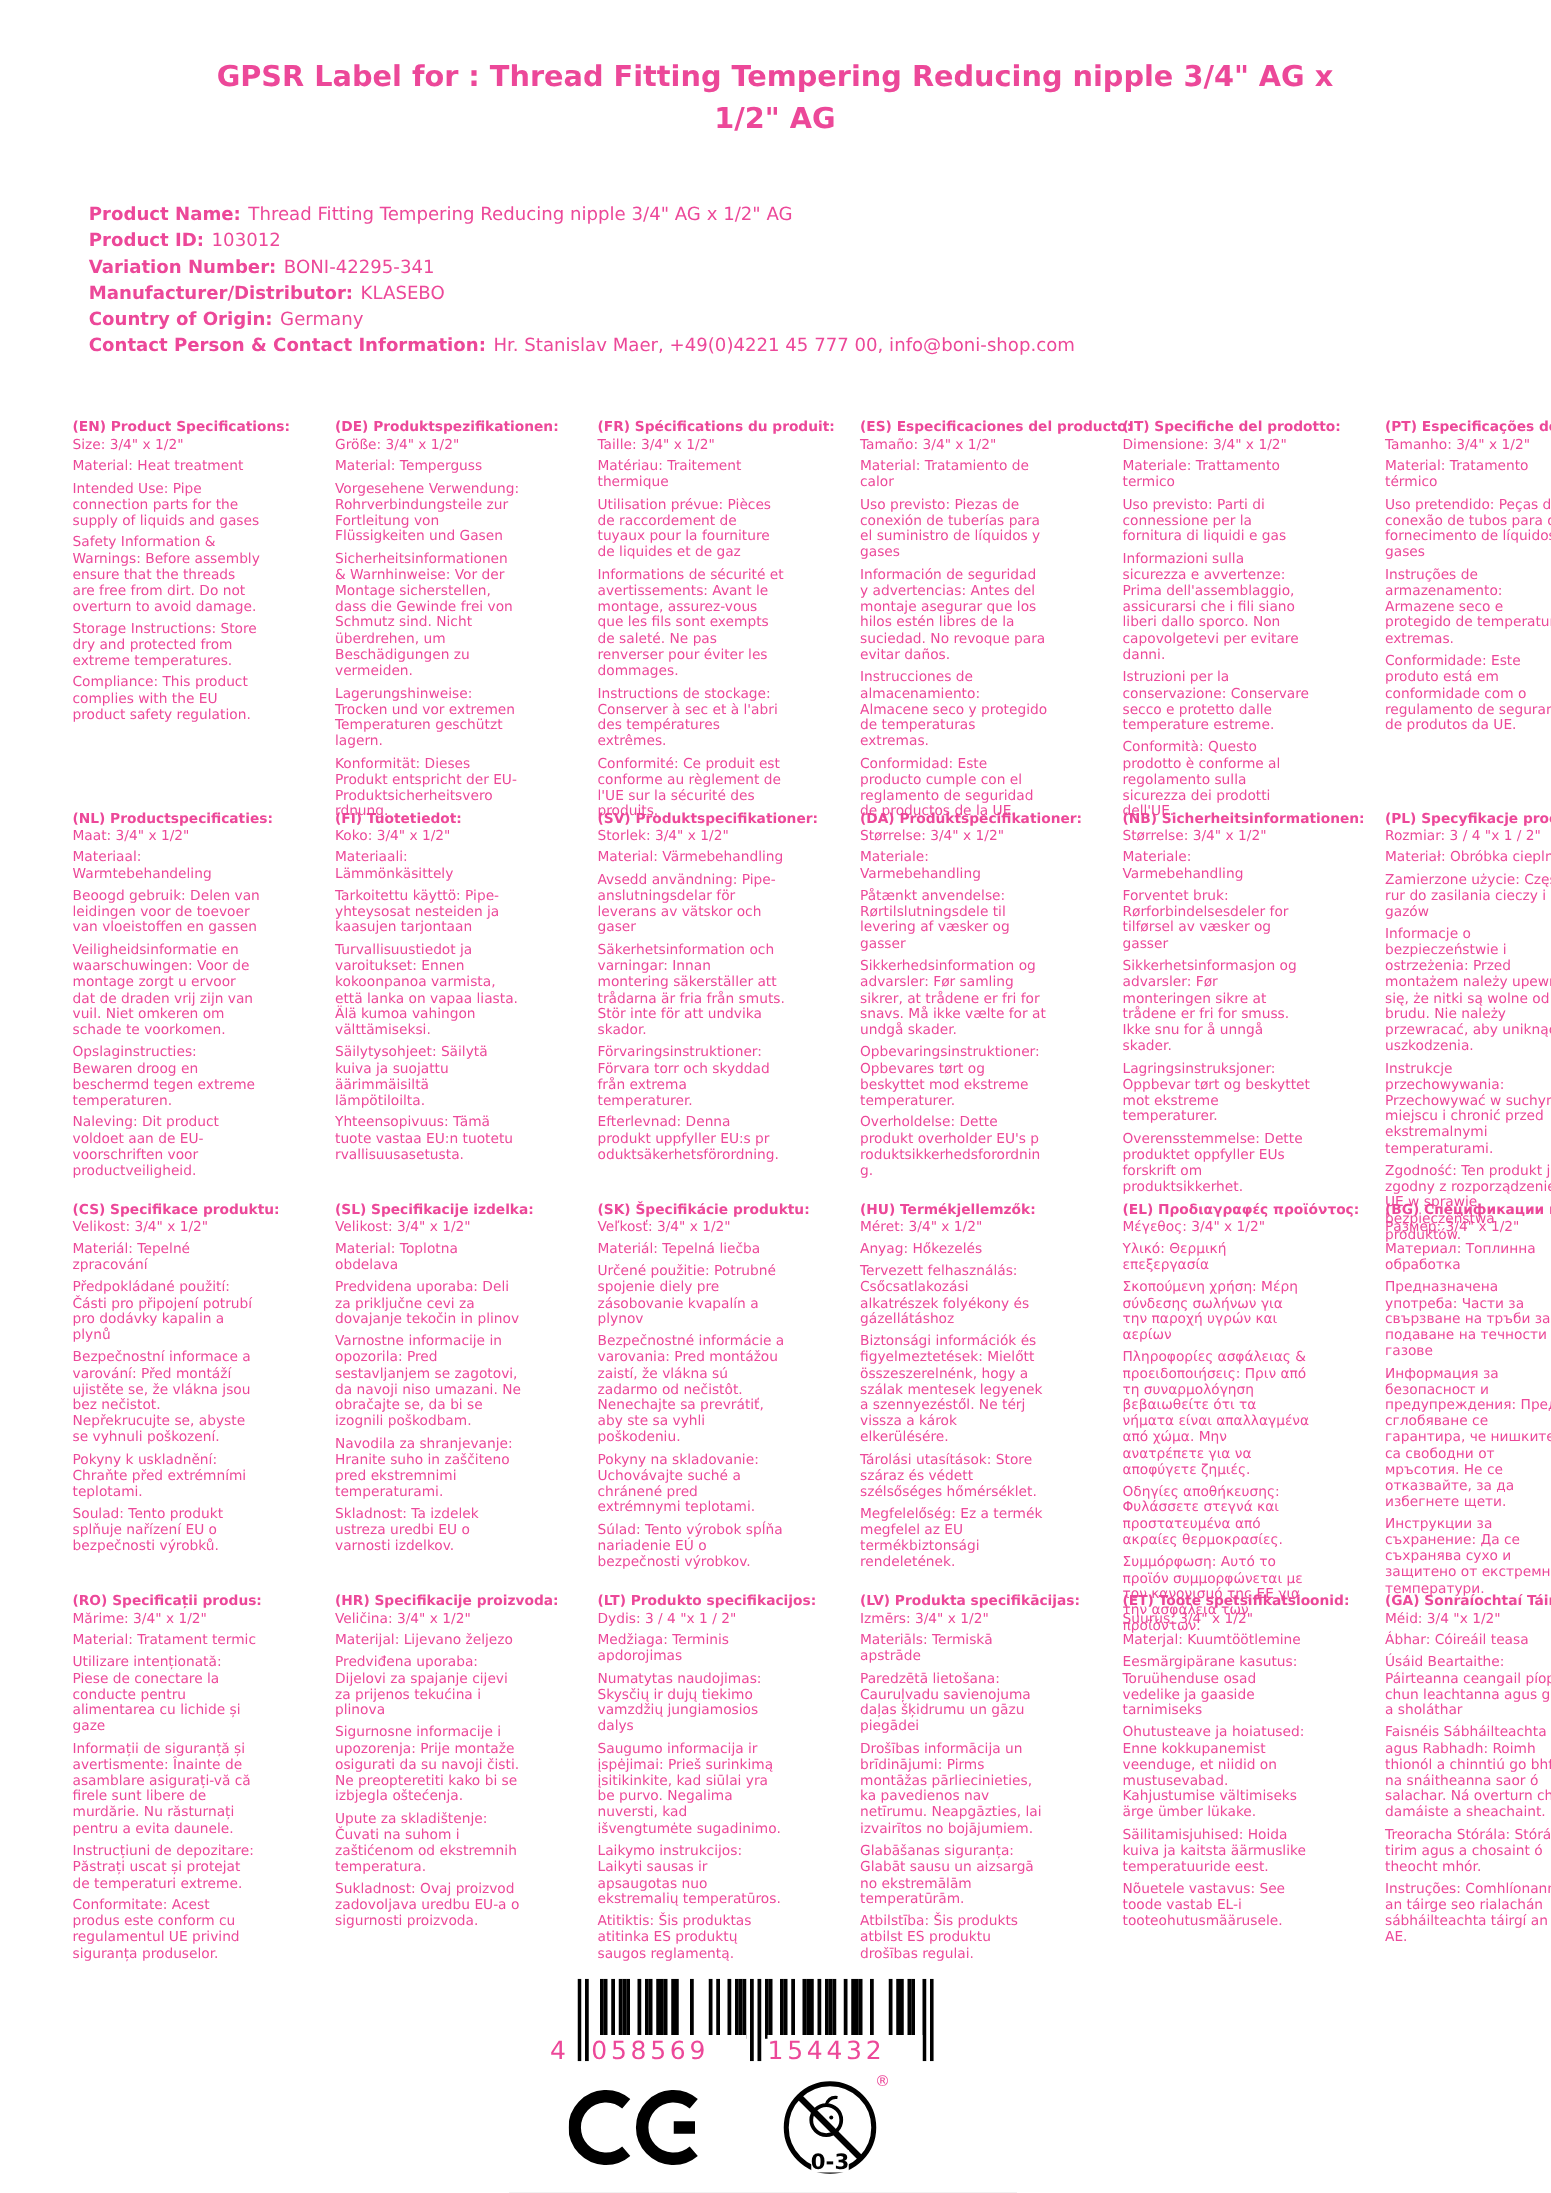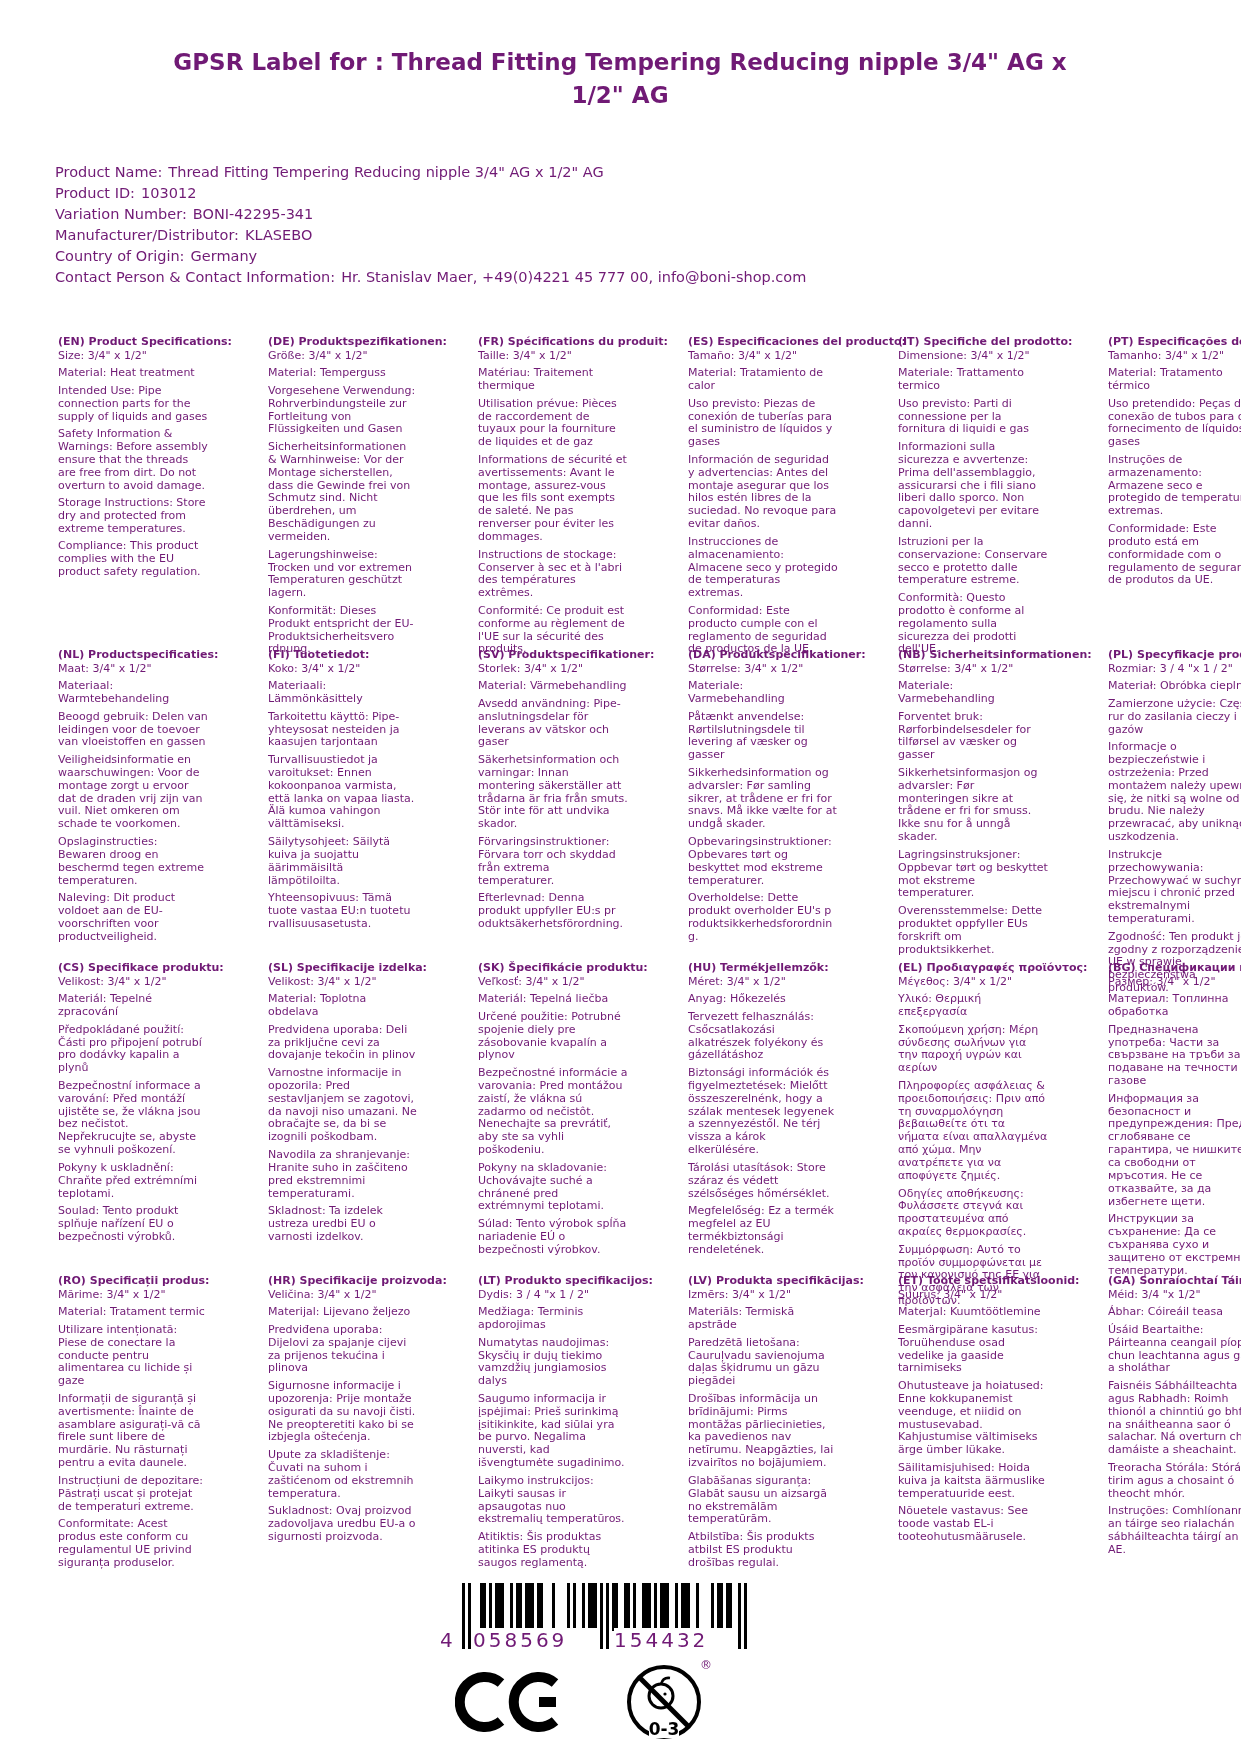--- a/index.html
+++ b/index.html
@@ -1,28 +1,28 @@
 <!DOCTYPE html>
 <html><head>
 <meta charset="utf-8">
 <style>
   html,body{margin:0;padding:0;background:#e8e8e8;}
   .page{
     position:relative;width:1241px;height:1754px;margin:0 auto;
-    background:#ffffff;color:#701a75;
+    background:#ffffff;color:#ec4899;
     font-family:"DejaVu Sans","Liberation Sans",sans-serif;
     overflow:hidden;
   }
   .doc-title{
     position:absolute;top:46px;left:170px;width:900px;
     font-size:23px;font-weight:bold;line-height:33px;text-align:center;
   }
   .product-info{position:absolute;top:162px;left:55px;width:1140px;font-size:14.5px;line-height:21px;}
   .pi-row{white-space:nowrap;}
-  .pi-label{font-weight:normal;margin-right:6px;}
+  .pi-label{font-weight:bold;margin-right:6px;margin-left:16px;}
   .lang-grid{
     position:absolute;top:336px;left:58px;
     display:grid;grid-template-columns:repeat(6,150px);column-gap:60px;
     grid-auto-rows:313px;
   }
   .lang-block{font-size:11px;line-height:12.9px;}
   .lang-heading{font-weight:bold;font-size:11px;white-space:nowrap;margin:0 0 1px 0;}
   .lang-par{margin:4.5px 0 0 0;}
   .lang-par:first-child{margin-top:1px;}
   .barcode{position:absolute;top:1583px;left:440px;width:330px;height:90px;}

